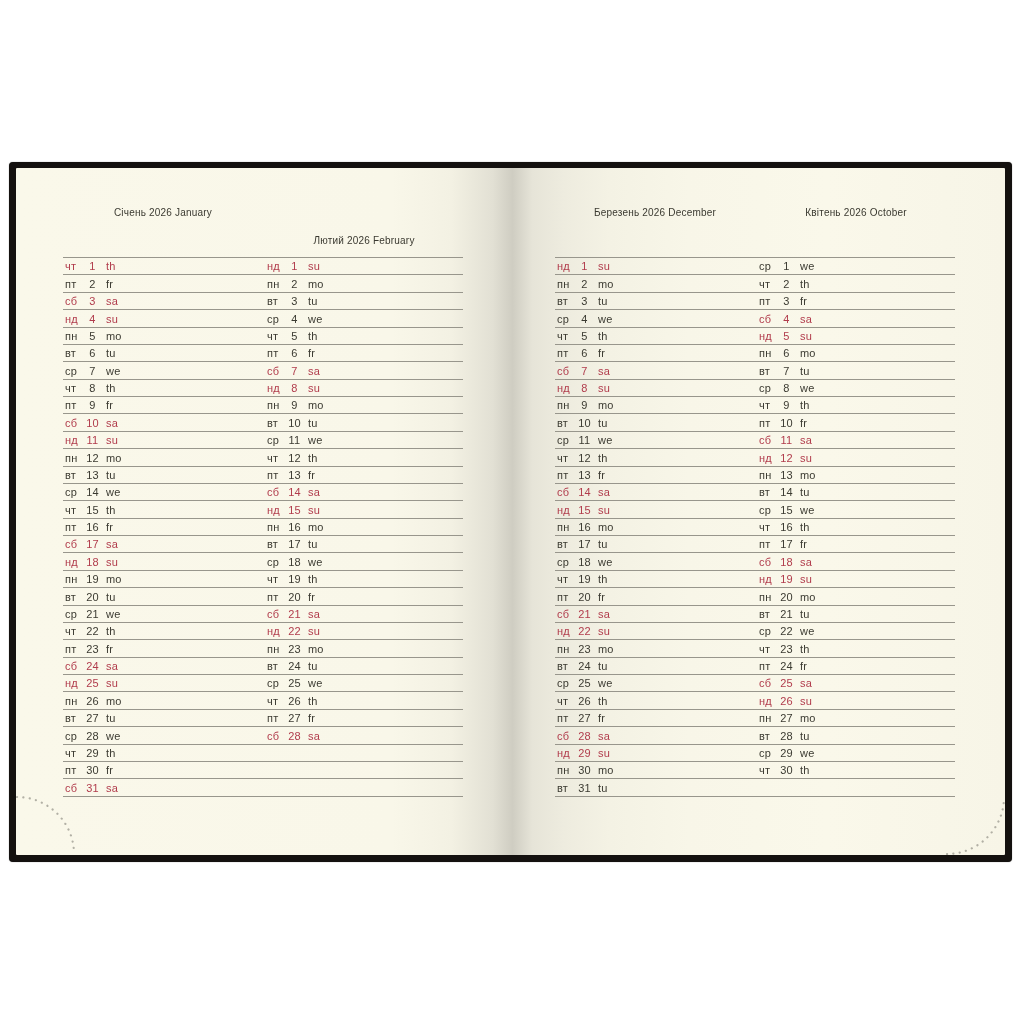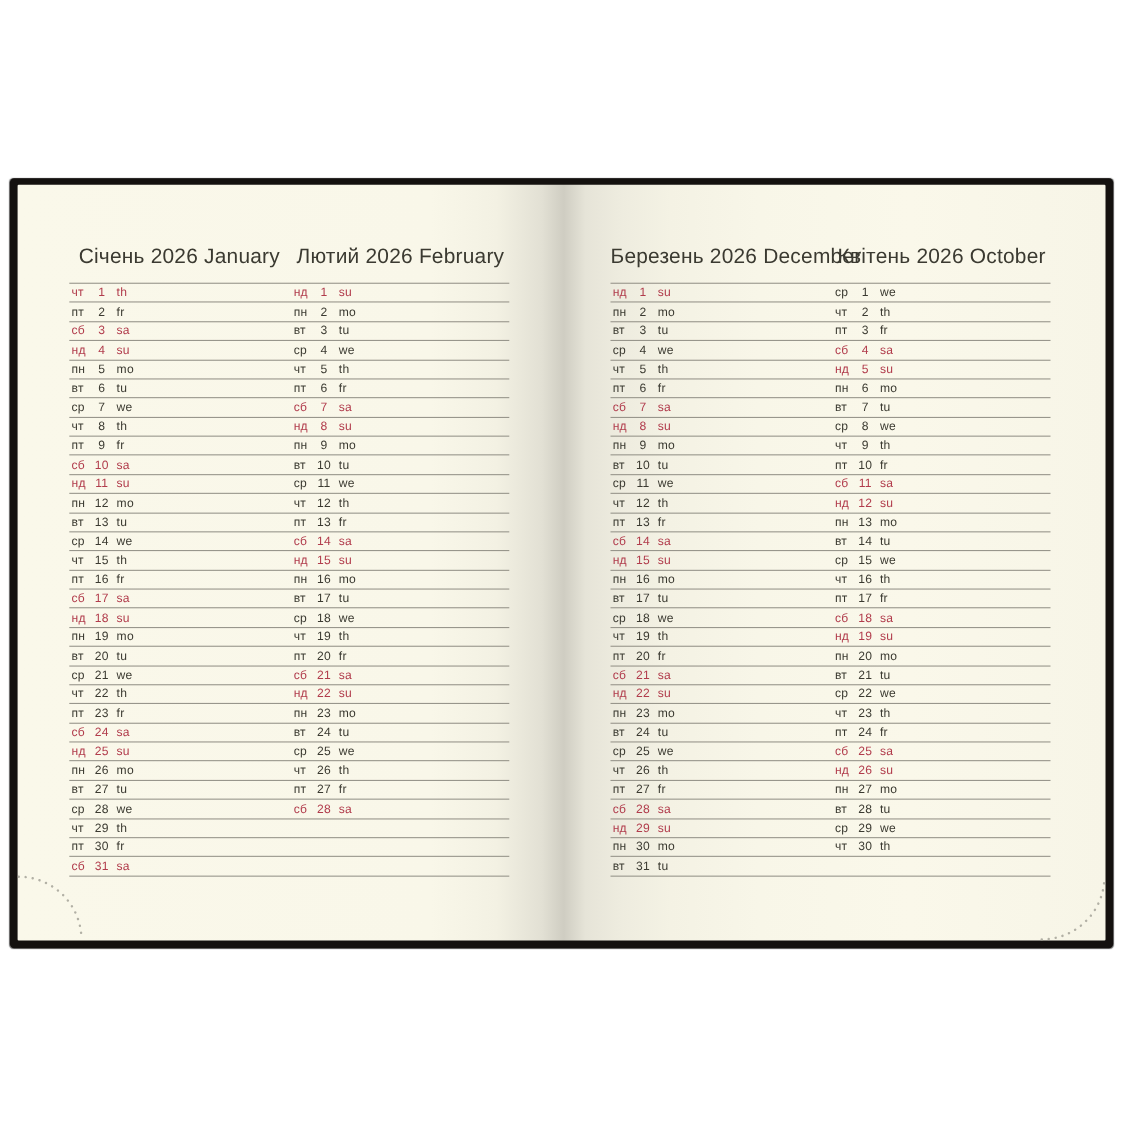--- a/index.html
+++ b/index.html
@@ -10,21 +10,21 @@
   .book{position:absolute;left:9px;top:162px;width:1003px;height:700px;
     background:#14110f;border-radius:4px;box-shadow:0 0 1px rgba(0,0,0,.6);}
 
   
   .spread{position:absolute;left:7px;top:6px;right:7px;bottom:7px;border-radius:1px;
     background:linear-gradient(90deg,
       #faf8ea 0%, #f9f7e9 38%, #f3f1e3 44%, #e2e0d4 48.2%,
       #cfcdc2 50.2%, #e6e4d8 52.2%, #eeecdf 55.5%, #f4f2e4 60%,
       #f8f6e8 68%, #faf8ea 82%, #f7f5e7 100%);}
 
-  .month-title{position:absolute;top:58px;height:16px;font-size:19px;line-height:16px;
+  .month-title{position:absolute;top:37px;height:16px;font-size:10px;line-height:16px;
     letter-spacing:.2px;color:var(--ink,#3b3a31);text-align:center;white-space:nowrap;}
 
   .cal-table{position:absolute;top:89px;width:400px;border-top:1px solid var(--line,#98968c);}
   .cal-row{position:relative;height:17.39px;box-sizing:border-box;
     border-bottom:1px solid var(--line,#98968c);}
   .day{position:absolute;left:2px;bottom:2px;display:flex;align-items:baseline;
     font-size:11px;line-height:12px;color:var(--ink,#3b3a31);letter-spacing:.2px;}
   .day.col2{left:204px;}
   .day .ua{display:inline-block;width:18px;}
   .day .num{display:inline-block;width:19px;text-align:center;}
@@ -35,21 +35,21 @@
 </style>
 </head>
 <body>
 
 <div class="stage">
   <div class="book">
     <div class="spread">
 
       <div>
         <div class="month-title" style="left:47px;width:200px;">Січень 2026 January</div>
-        <div class="month-title" style="left:249px;width:198px;">Лютий 2026 February</div>
+        <div class="month-title" style="left:249px;width:198px;margin-top:28px;">Лютий 2026 February</div>
         <div class="cal-table" style="left:47px;">
             <div class="cal-row">
               <span class="day red">
                 <span class="ua">чт</span>
                 <span class="num">1</span>
                 <span class="en">th</span>
               </span>
               <span class="day col2 red">
                 <span class="ua">нд</span>
                 <span class="num">1</span>

